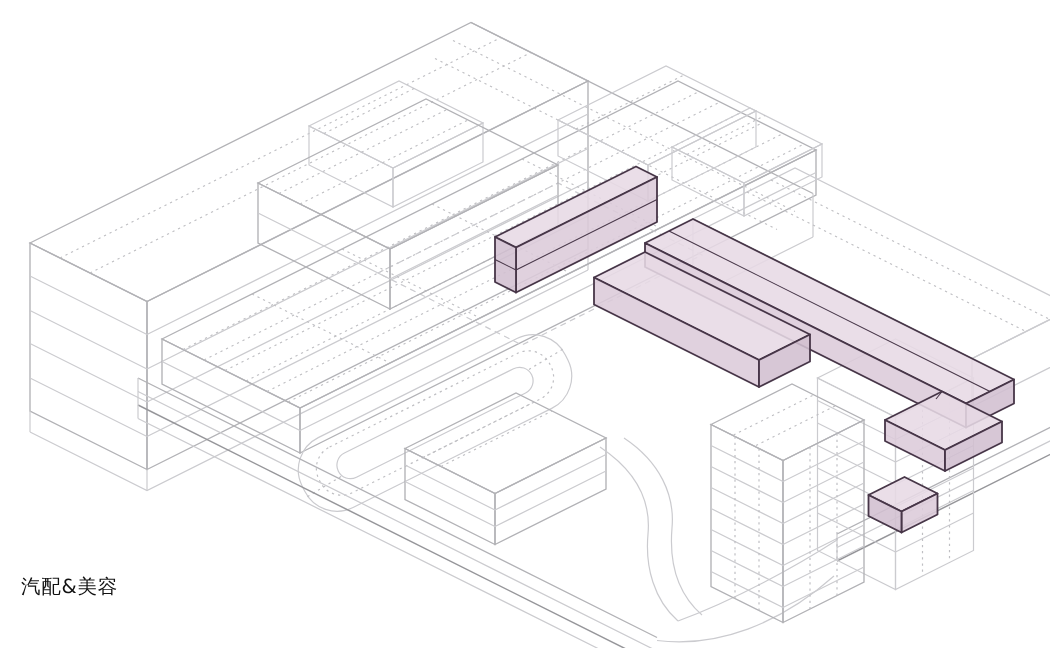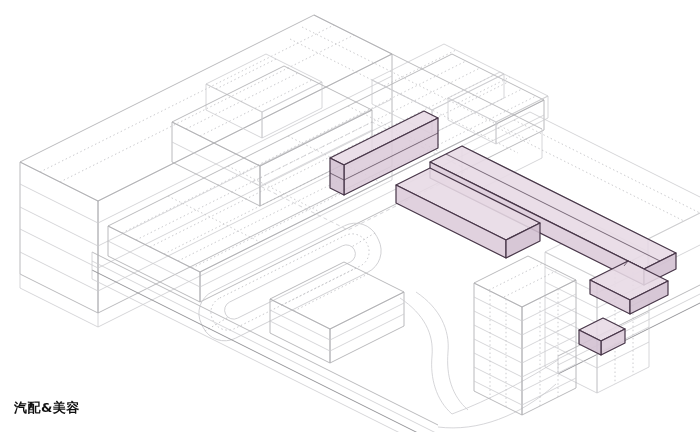--- a/index.html
+++ b/index.html
@@ -14,21 +14,21 @@
   .w1{stroke:var(--wire-light);stroke-width:.8;fill:none;}
   .w2{stroke:var(--wire-mid);stroke-width:.9;fill:none;}
   .w3{stroke:var(--wire-dark);stroke-width:1;fill:none;}
   .dot{stroke:var(--wire-dotted);stroke-width:.8;fill:none;stroke-dasharray:1.5 2.6;}
   .dash{stroke:var(--wire-light);stroke-width:.8;fill:none;stroke-dasharray:4 3;}
   .hl{stroke:var(--highlight-stroke);stroke-width:1.2;stroke-linejoin:round;fill-opacity:.88;}
   .hl-top{fill:var(--highlight-top);}
   .hl-side{fill:var(--highlight-side);}
   .hl-end{fill:var(--highlight-end);}
   .hl-line{stroke:var(--highlight-stroke);stroke-width:.7;fill:none;}
-  #diagram-label{position:absolute;left:14px;top:399px;font-size:13px;font-weight:bold;
+  #diagram-label{position:absolute;left:14px;top:382px;font-size:13px;font-weight:normal;
                  color:var(--label-color);letter-spacing:.5px;}
 </style>
 </head>
 <body>
 
 <div id="stage">
 <svg width="700" height="432" viewBox="0 0 700 432">
 
   <g>
     <polygon class="w2" points="20,162 314,15 392,54 98,201"></polygon>

